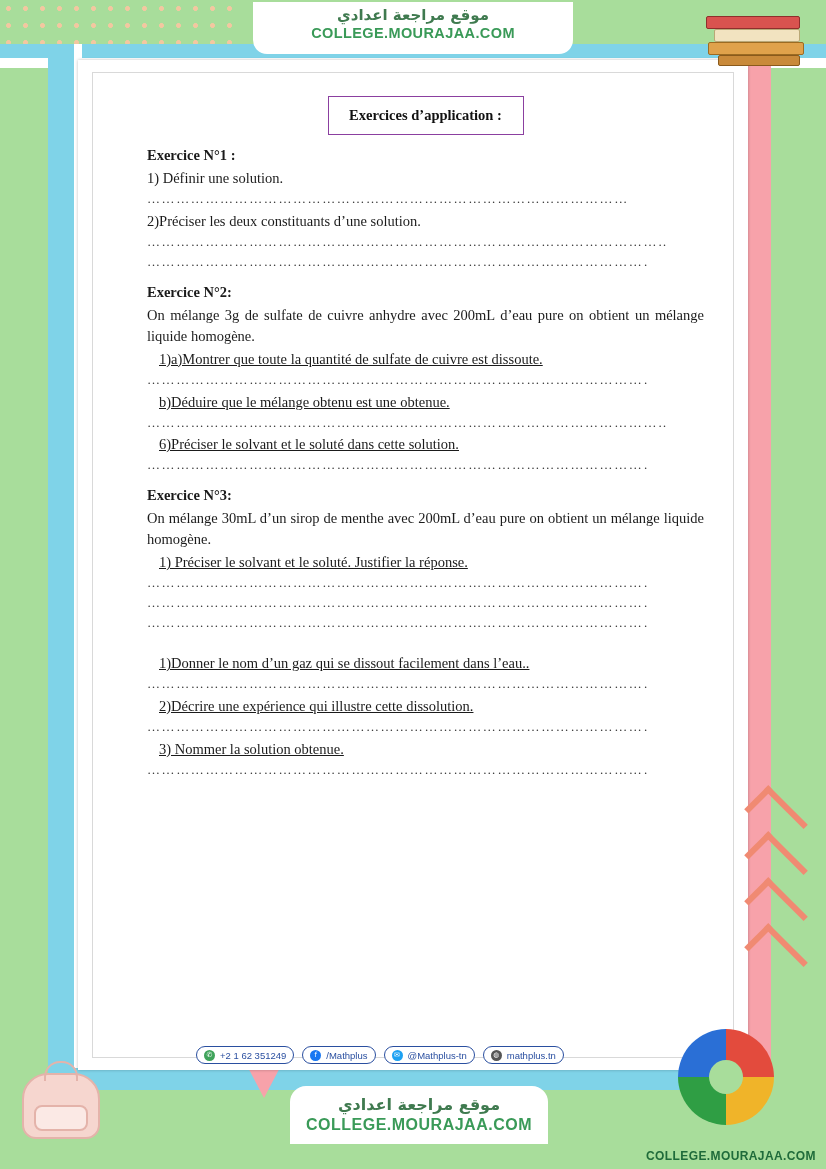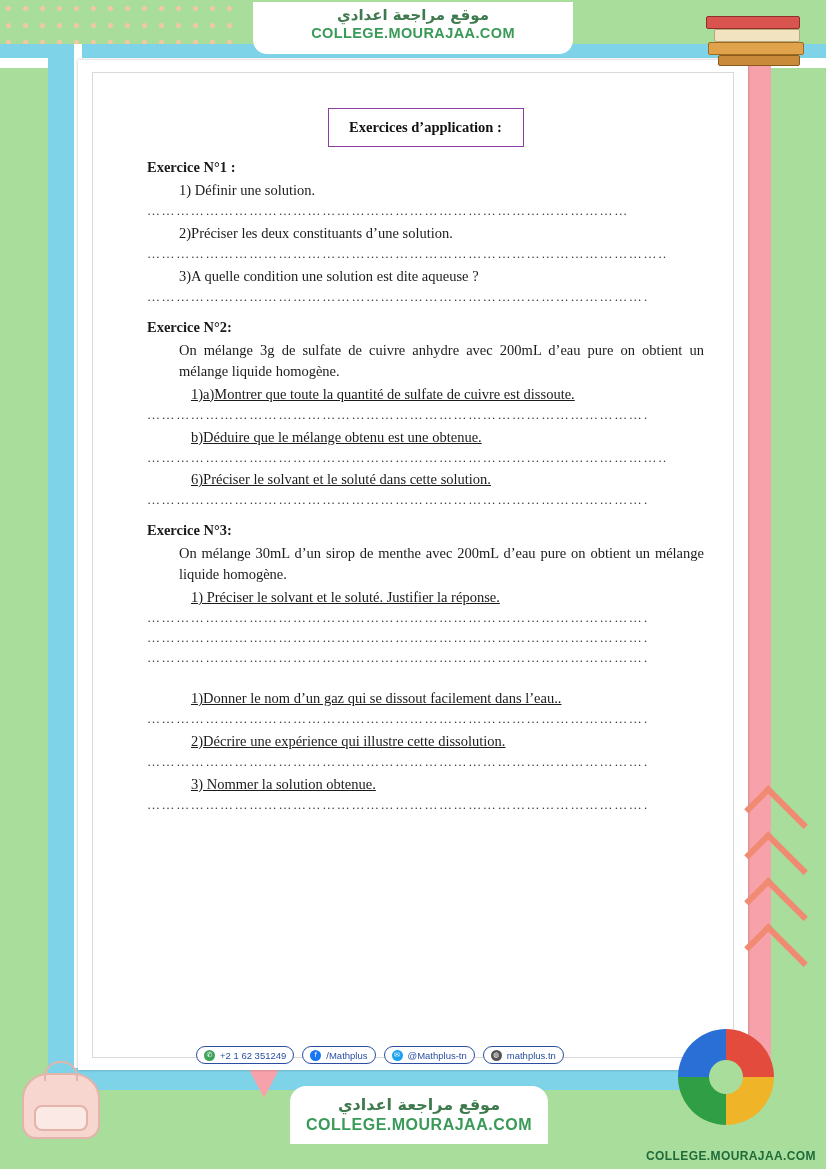--- a/index.html
+++ b/index.html
@@ -106,33 +106,33 @@
   
   .chev {
     position:absolute; width:56px; height:34px;
     border-left:6px solid #f08a72; border-top:6px solid #f08a72;
     transform: rotate(45deg);
   }
 
   
   .doc {
     position:absolute; left:92px; top:72px; width:642px; height:986px;
-    padding: 22px 30px 10px 55px;
+    padding: 10px 30px 10px 55px;
     font-size:14.5px; color:#1b1b1b; line-height:1.45;
   }
   .title-box {
     width:196px; margin: 14px auto 0 auto;
     border:1.4px solid #8b3fa0;
     padding:8px 6px; text-align:center;
     font-weight:bold; font-size:14.5px; color:#111;
   }
   .ex-head {
     font-weight:bold; font-size:14.5px; margin-top:10px;
   }
-  .ex-line { margin-top:2px;margin-left:32px; }
+  .ex-line { margin-top:2px; }
   .ex-line.indent { padding-left:12px;text-decoration:underline; }
   .dots {
     color:#3a3a3a; letter-spacing:1.6px; font-size:13px;
     white-space:nowrap; overflow:hidden; display:block;
     margin-top:1px;
   }
   .dots.short { width:480px; }
   .dots.mid { width:500px; }
   .dots.long { width:520px; }
   .justify { text-align:justify;font-family:Liberation Serif, serif; }
@@ -225,21 +225,20 @@
 
 <div class="doc">
 
   <div class="title-box">Exercices d’application :</div>
 
   <div class="ex-head">Exercice N°1 :</div>
   <div class="ex-line">1) Définir une solution.</div>
   <span class="dots short">……………………………………………………………………………………………………</span>
   <div class="ex-line">2)Préciser les deux constituants d’une solution.</div>
   <span class="dots long">……………………………………………………………………………………………………………</span>
-  <div class="ex-line">3)A quelle condition une solution est dite aqueuse ?</div>
   <span class="dots mid">…………………………………………………………………………………………………………</span>
 
   <div class="ex-head">Exercice N°2:</div>
   <div class="ex-line justify">On mélange 3g de sulfate de cuivre anhydre avec 200mL d’eau pure on obtient un mélange liquide homogène.</div>
   <div class="ex-line indent">1)a)Montrer que toute la quantité de sulfate de cuivre est dissoute.</div>
   <span class="dots mid">…………………………………………………………………………………………………………</span>
   <div class="ex-line indent">b)Déduire que le mélange obtenu est une obtenue.</div>
   <span class="dots long">……………………………………………………………………………………………………………</span>
   <div class="ex-line indent">6)Préciser le solvant et le soluté dans cette solution.</div>
   <span class="dots mid">…………………………………………………………………………………………………………</span>

